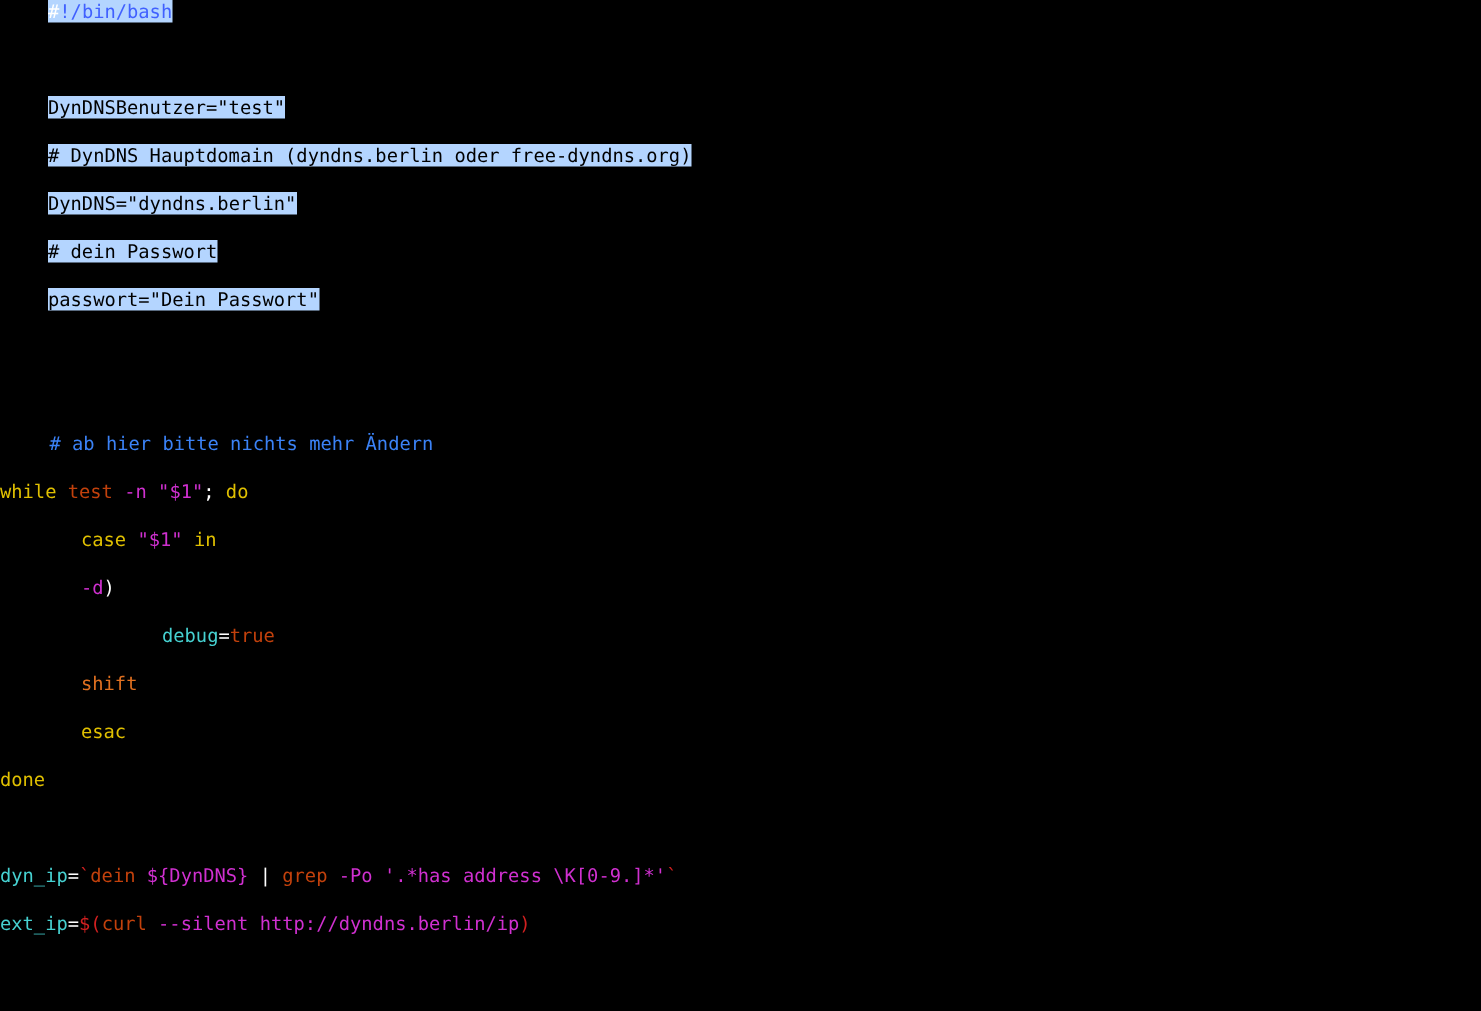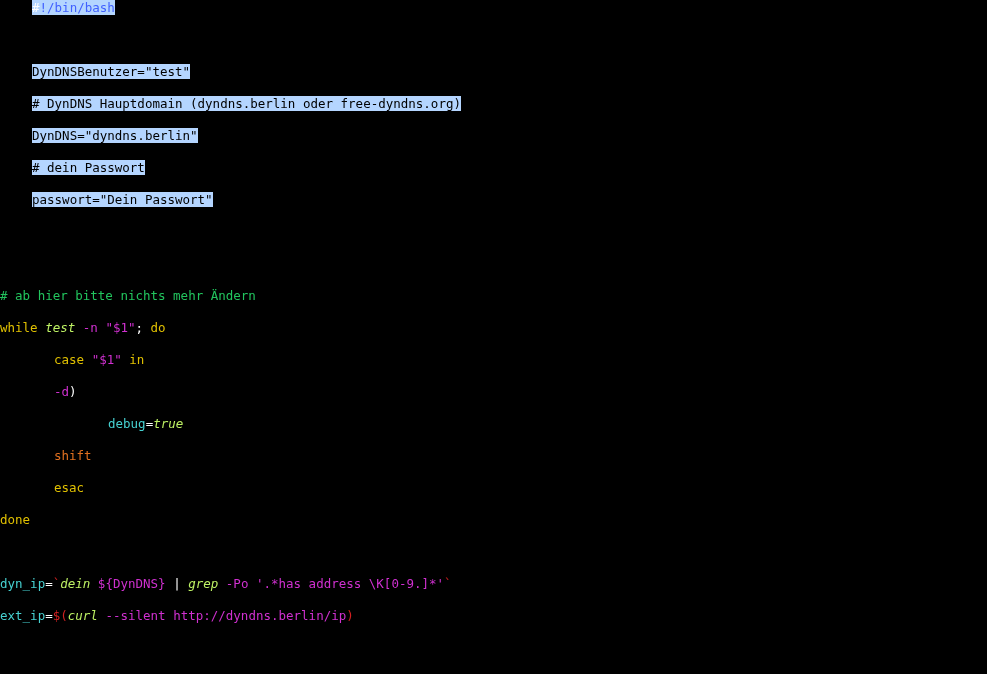--- a/index.html
+++ b/index.html
@@ -15,26 +15,26 @@
   pre {
     margin: 0;
     white-space: pre;
     font-family: inherit;
     font-size: inherit;
     line-height: inherit;
   }
   .sel-bg { background: #b4d5ff; color: #000; margin-left: 32px; }
   .t-white    { color: #ffffff; }
   .t-blue     { color: #4060ff; }
-  .t-comment  { color: #22c55e; }
+  .t-comment  { color: #3b82f6; margin-left: 33px; }
   .t-cyan     { color: #46d1d1; text-align: right; }
   .t-yellow   { color: #e0c000; text-align: right; }
   .t-red      { color: #d22020; }
   .t-magenta  { color: #d030d0; }
-  .t-green    { color: #bef264; font-style: italic; }
+  .t-green    { color: #c2410c; }
   .t-orange   { color: #e07020; }
   .indent1 { padding-left: 54px; display:inline-block;}
   .indent2 { padding-left: 108px; display:inline-block;}
   .line { display:block; }
 </style>
 </head>
 <body>
 
 <pre><span class="line"><span class="sel-bg"><span class="t-white">#</span><span class="t-blue">!</span><span class="t-blue">/bin/bash</span></span></span>
 <span class="line"> </span>

